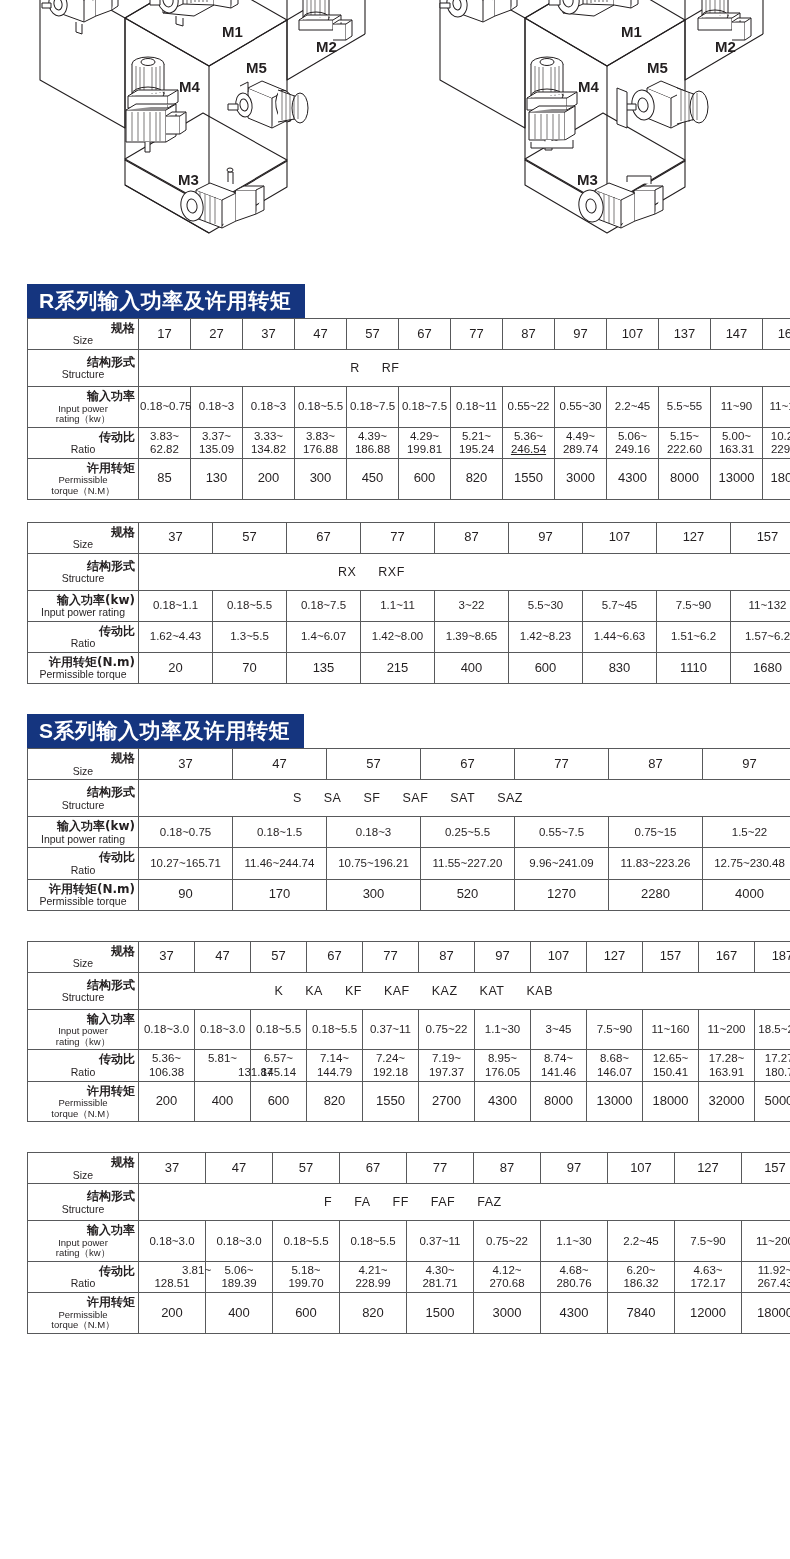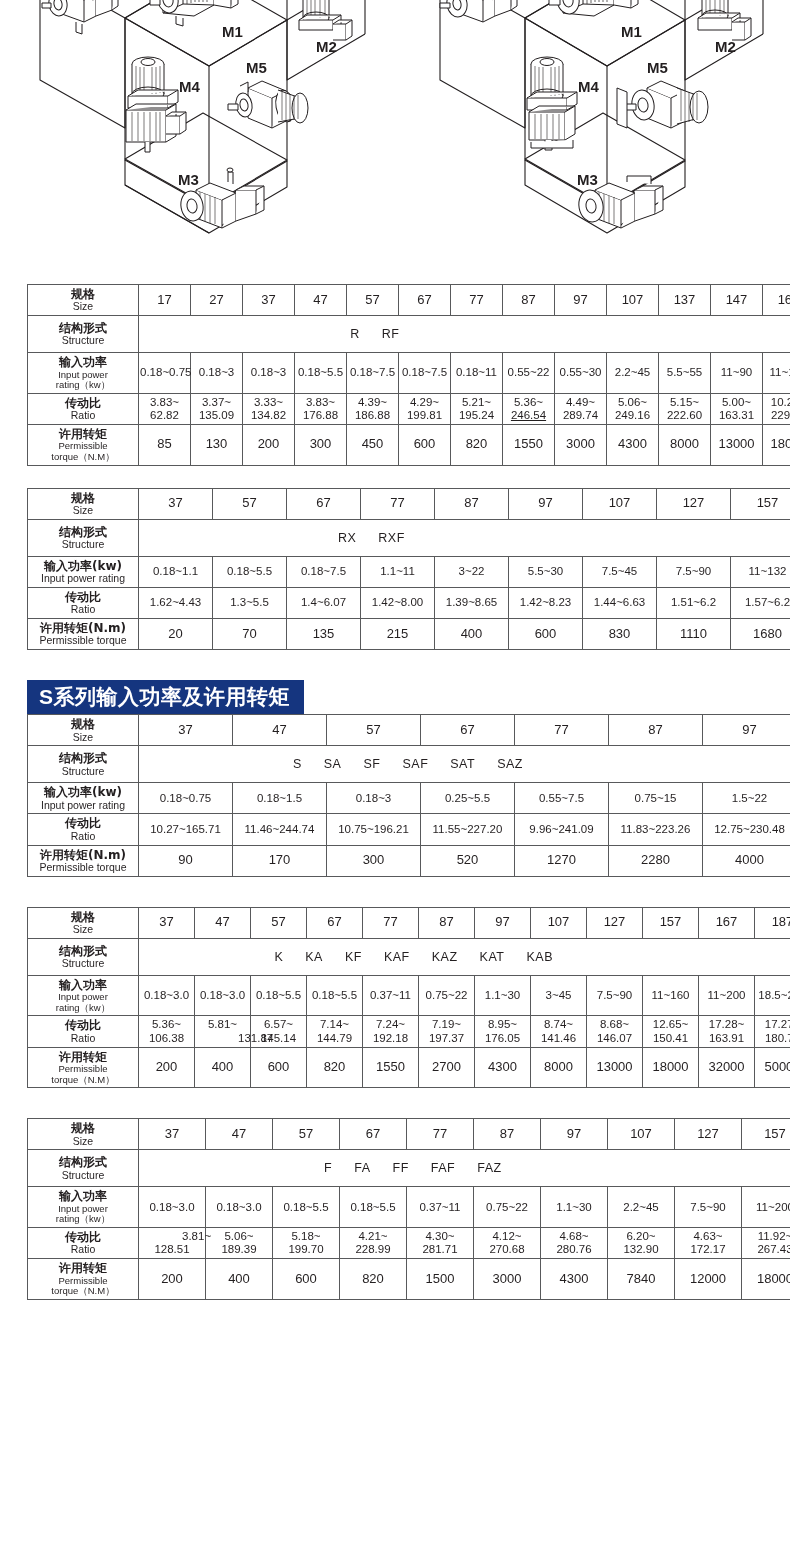--- a/index.html
+++ b/index.html
@@ -64,20 +64,21 @@
   .spec-table td.rowlabel {
     font-size: 11.5px;
     padding: 2px 3px;
   }
   .rowlabel .cn {
     font-family: "DejaVu Sans", sans-serif;
     font-weight: bold;
     font-size: 12px;
     display: block;
     line-height: 1.2;
+    text-align: right;
   }
   .rowlabel .en {
     display: block;
     font-size: 10.5px;
     line-height: 1.12;
   }
   .rowlabel .en.small { font-size: 9.5px; }
   td.sizeval { font-size: 13px; }
   td.val2 { font-size: 11.5px; }
   td.struct {
@@ -388,21 +389,21 @@
       <text x="226" y="37" font-family="Liberation Sans, sans-serif" font-size="15" font-weight="bold" fill="#231f20">M1</text>
       <text x="320" y="52" font-family="Liberation Sans, sans-serif" font-size="15" font-weight="bold" fill="#231f20">M2</text>
       <text x="182" y="185" font-family="Liberation Sans, sans-serif" font-size="15" font-weight="bold" fill="#231f20">M3</text>
       <text x="183" y="92" font-family="Liberation Sans, sans-serif" font-size="15" font-weight="bold" fill="#231f20">M4</text>
       <text x="252" y="73" font-family="Liberation Sans, sans-serif" font-size="15" font-weight="bold" fill="#231f20">M5</text>
     </svg>
   </div>
 </div>
 
 <div id="sections-root" style="padding-top: 22px;">
-    <div class="section-wrap"><table class="spec-table" style="width: 741px;">
+    <div class="section-wrap"><div class="section-header" style="background: rgb(21, 53, 127);">R系列输入功率及许用转矩</div><table class="spec-table" style="width: 741px;">
         <tbody>
           <tr>
             <td class="rowlabel" style="width: 104px;">
               <span class="cn">规格</span>
               <span class="en">Size</span>
             </td>
             <td class="sizeval" style="width: 49px;">17</td>
             <td class="sizeval" style="width: 49px; margin-left: 48px;">27</td>
             <td class="sizeval" style="width: 49px;">37</td>
             <td class="sizeval" style="width: 49px;">47</td>
@@ -554,21 +555,21 @@
             <td class="rowlabel" style="width: 104px;">
               <span class="cn">输入功率(kw)</span>
               <span class="en">Input power rating</span>
             </td>
             <td class="val2 nowrap">0.18~1.1</td>
             <td class="val2 nowrap">0.18~5.5</td>
             <td class="val2 nowrap">0.18~7.5</td>
             <td class="val2 nowrap">1.1~11</td>
             <td class="val2 nowrap">3~22</td>
             <td class="val2 nowrap">5.5~30</td>
-            <td class="val2 nowrap">7.5~45</td>
+            <td class="val2 nowrap">5.7~45</td>
             <td class="val2 nowrap">7.5~90</td>
             <td class="val2 nowrap">11~132</td>
           </tr>
           <tr>
             <td class="rowlabel" style="width: 104px;">
               <span class="cn">传动比</span>
               <span class="en">Ratio</span>
             </td>
             <td class="val2 nowrap">1.62~4.43</td>
             <td class="val2 nowrap">1.3~5.5</td>
@@ -857,21 +858,21 @@
             <td class="val2 nowrap">
               <span style="display: block;">4.12~</span>
               <span style="display: block;">270.68</span>
             </td>
             <td class="val2 nowrap">
               <span style="display: block;">4.68~</span>
               <span style="display: block;">280.76</span>
             </td>
             <td class="val2 nowrap">
               <span style="display: block;">6.20~</span>
-              <span style="display: block;">132.90</span>
+              <span style="display: block;">186.32</span>
             </td>
             <td class="val2 nowrap">
               <span style="display: block;">4.63~</span>
               <span style="display: block;">172.17</span>
             </td>
             <td class="val2 nowrap">
               <span style="display: block;">11.92~</span>
               <span style="display: block;">267.43</span>
             </td>
           </tr>

